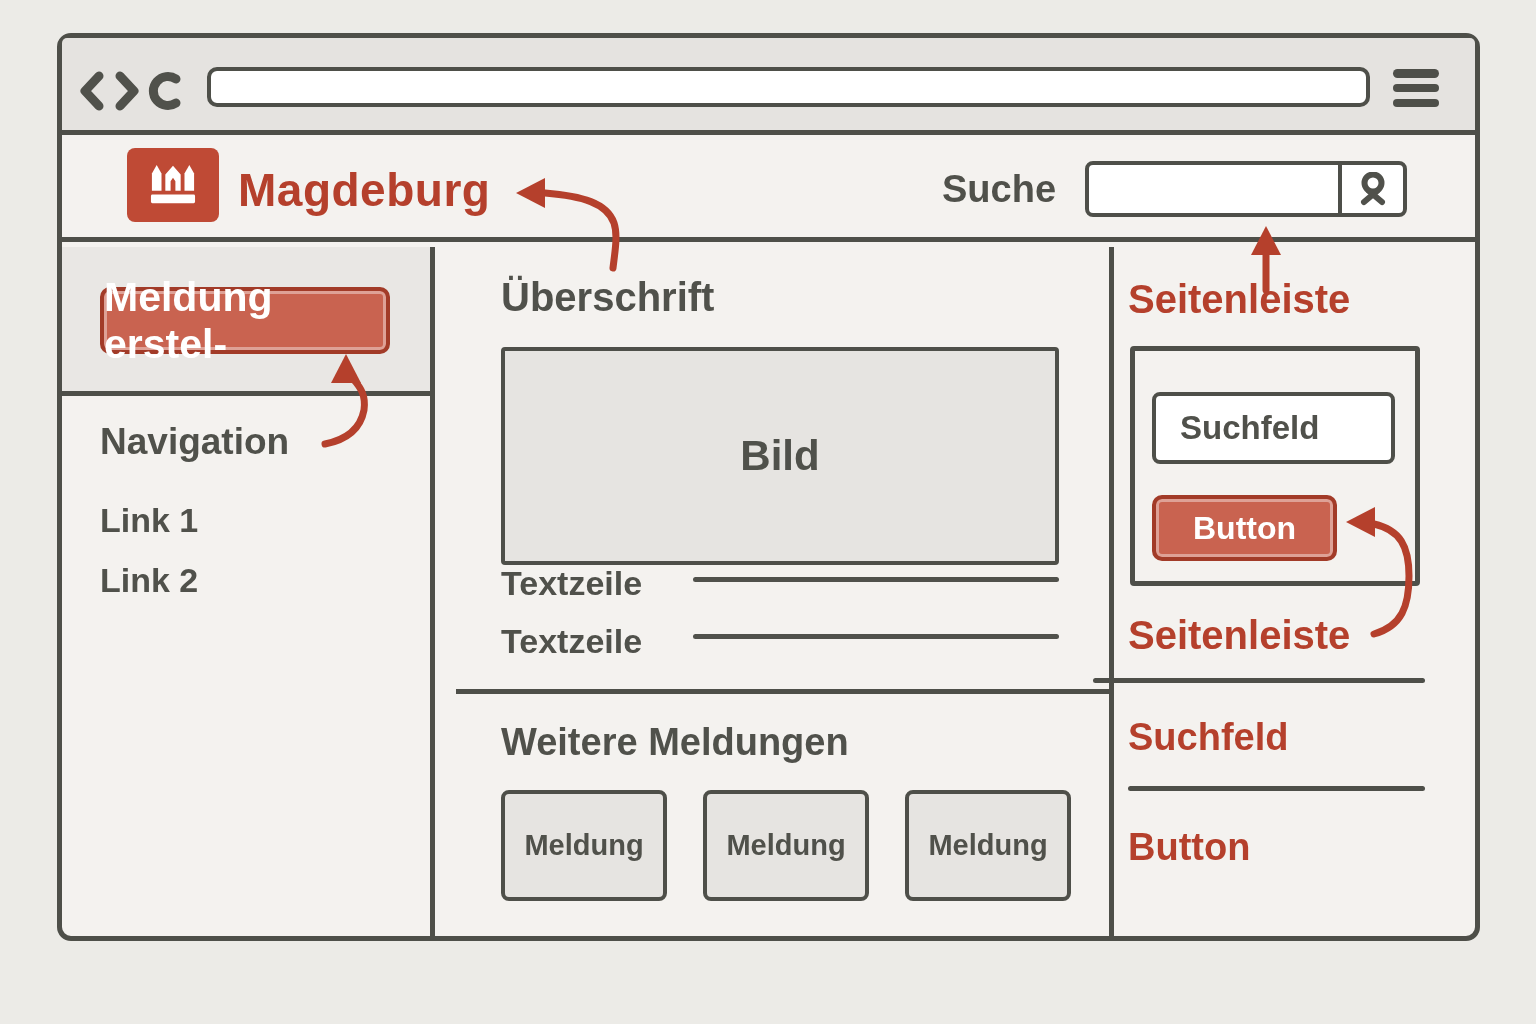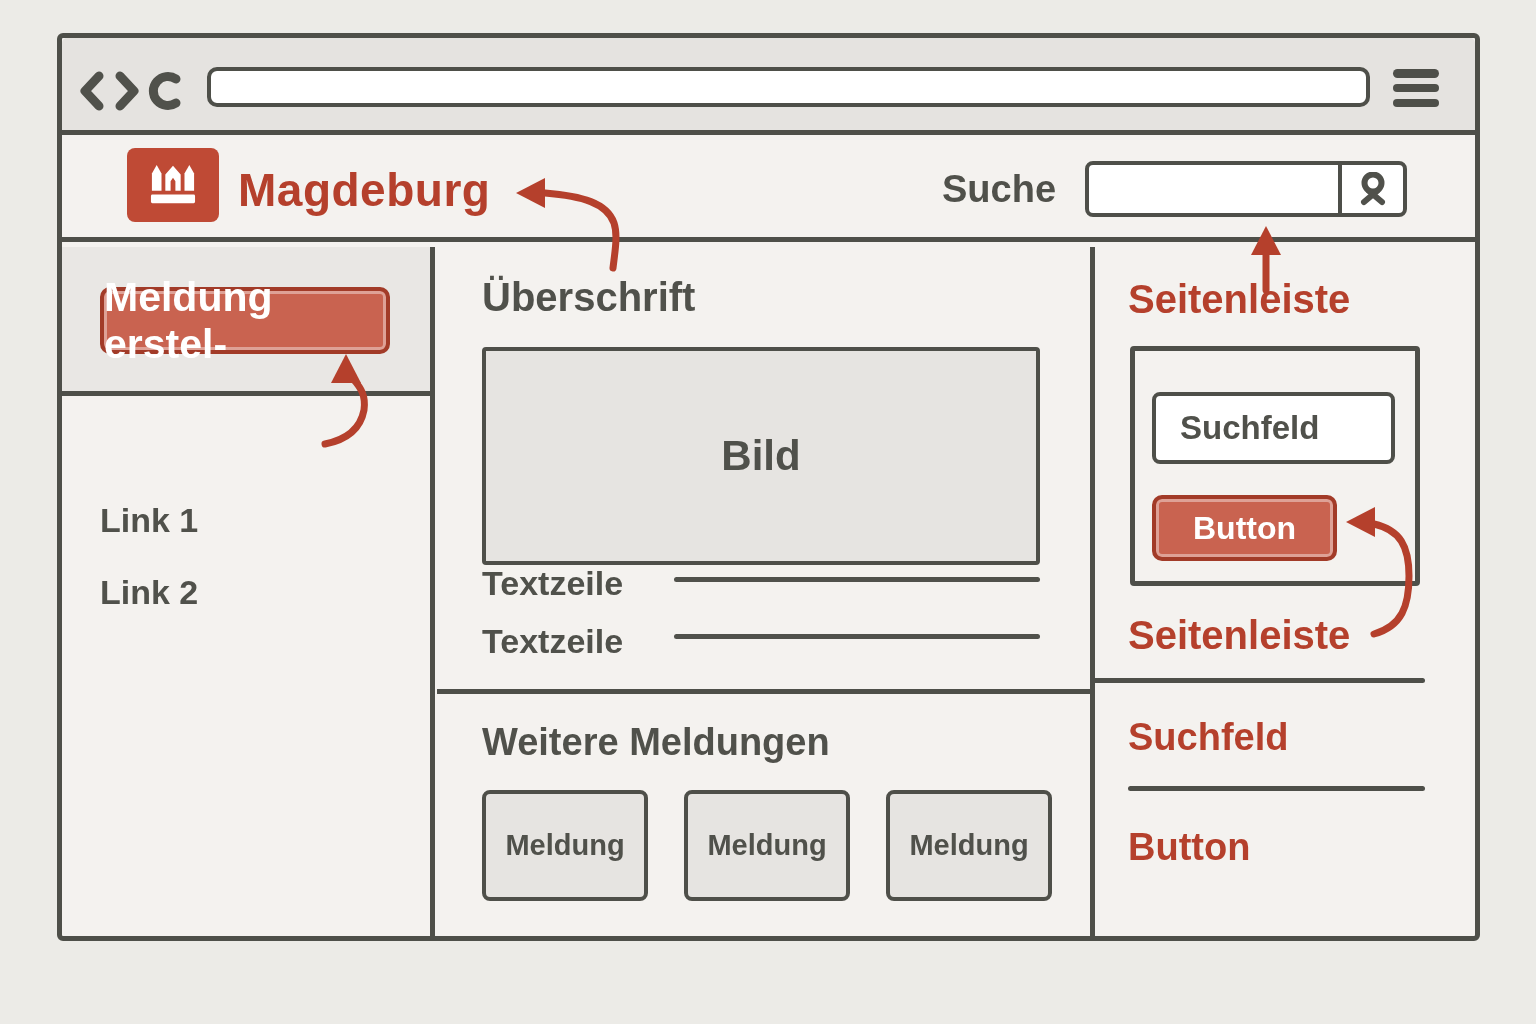--- a/index.html
+++ b/index.html
@@ -21,21 +21,21 @@
     background:var(--bg-page);
     font-family:"Liberation Sans","DejaVu Sans",sans-serif;
     color:var(--text-dark);
     position:relative;
     overflow:hidden;
   }
   .window{
     position:absolute;left:57px;top:33px;width:1423px;height:908px;
     background:var(--bg-window);
     border:5px solid var(--outline-dark);
-    border-radius:6px;
+    border-radius:14px;
   }
   
   .toolbar{
     position:absolute;left:0;top:0;right:0;height:97px;
     background:var(--bg-toolbar);
     border-bottom:5px solid var(--outline-dark);
     border-radius:5px 5px 0 0;
   }
   .nav-icons{position:absolute;left:16px;top:33px;width:112px;height:40px;}
   .url-bar{
@@ -71,39 +71,39 @@
     background:transparent;font-size:26px;padding:0 12px;color:var(--text-dark);
   }
   .search-sep{position:absolute;left:249px;top:0;bottom:0;width:4px;background:var(--outline-dark);}
   .search-btn{
     position:absolute;left:253px;top:0;right:0;bottom:0;
     display:flex;align-items:center;justify-content:center;cursor:pointer;
   }
   
   .content{position:absolute;left:0;top:209px;right:0;bottom:0;}
   .col-left{position:absolute;left:0;top:0;bottom:0;width:373px;border-right:5px solid var(--outline-dark);}
-  .col-center{position:absolute;left:375px;top:0;bottom:0;width:658px;border-right:5px solid var(--outline-dark);}
+  .col-center{position:absolute;left:394px;top:0;bottom:0;width:658px;border-right:5px solid var(--outline-dark);}
   .col-right{position:absolute;left:1031px;top:0;bottom:0;width:426px;}
   
   .side-top{
     position:absolute;left:0;top:0;right:0;height:149px;
     background:var(--bg-panel);border-bottom:5px solid var(--outline-dark);
   }
   .red-btn{
     background:var(--button-fill);
     border:4px solid var(--button-border);
     box-shadow:inset 0 0 0 3px rgba(255,255,255,.4);
     border-radius:10px;color:#fff;font-weight:700;
     display:flex;align-items:center;justify-content:center;cursor:pointer;
   }
   .create-btn{position:absolute;left:38px;top:40px;width:290px;height:67px;font-size:41px;}
   .nav-heading{position:absolute;left:38px;top:174px;font-size:37px;font-weight:700;}
   .nav-link{position:absolute;left:38px;font-size:34px;font-weight:600;cursor:pointer;}
   .nav-link.l1{top:254px;}
-  .nav-link.l2{top:326px;}
+  .nav-link.l2{top:314px;}
   
   .main-heading{position:absolute;left:45px;top:28px;font-size:40px;font-weight:700;}
   .bild-box{
     position:absolute;left:45px;top:100px;width:558px;height:218px;
     background:var(--bg-box);border:4px solid var(--outline-dark);border-radius:4px;
     display:flex;align-items:center;justify-content:center;
     font-size:42px;font-weight:600;color:var(--text-dark);
   }
   .text-row-label{position:absolute;left:45px;font-size:34px;font-weight:600;}
   .tr1{top:317px;} .tr2{top:375px;}
@@ -192,20 +192,21 @@
       </div>
     </div>
   </div>
 
   <div class="content">
 
     <div class="col-left">
       <div class="side-top">
         <div class="red-btn create-btn">Meldung erstel-</div>
       </div>
+      <div class="nav-heading">Navigation</div>
       <div class="nav-link l1">Link 1</div>
       <div class="nav-link l2">Link 2</div>
     </div>
 
     <div class="col-center">
       <div class="main-heading">Überschrift</div>
       <div class="bild-box">Bild</div>
       <div class="text-row-label tr1">Textzeile</div>
       <div class="text-line tl1"></div>
       <div class="text-row-label tr2">Textzeile</div>

